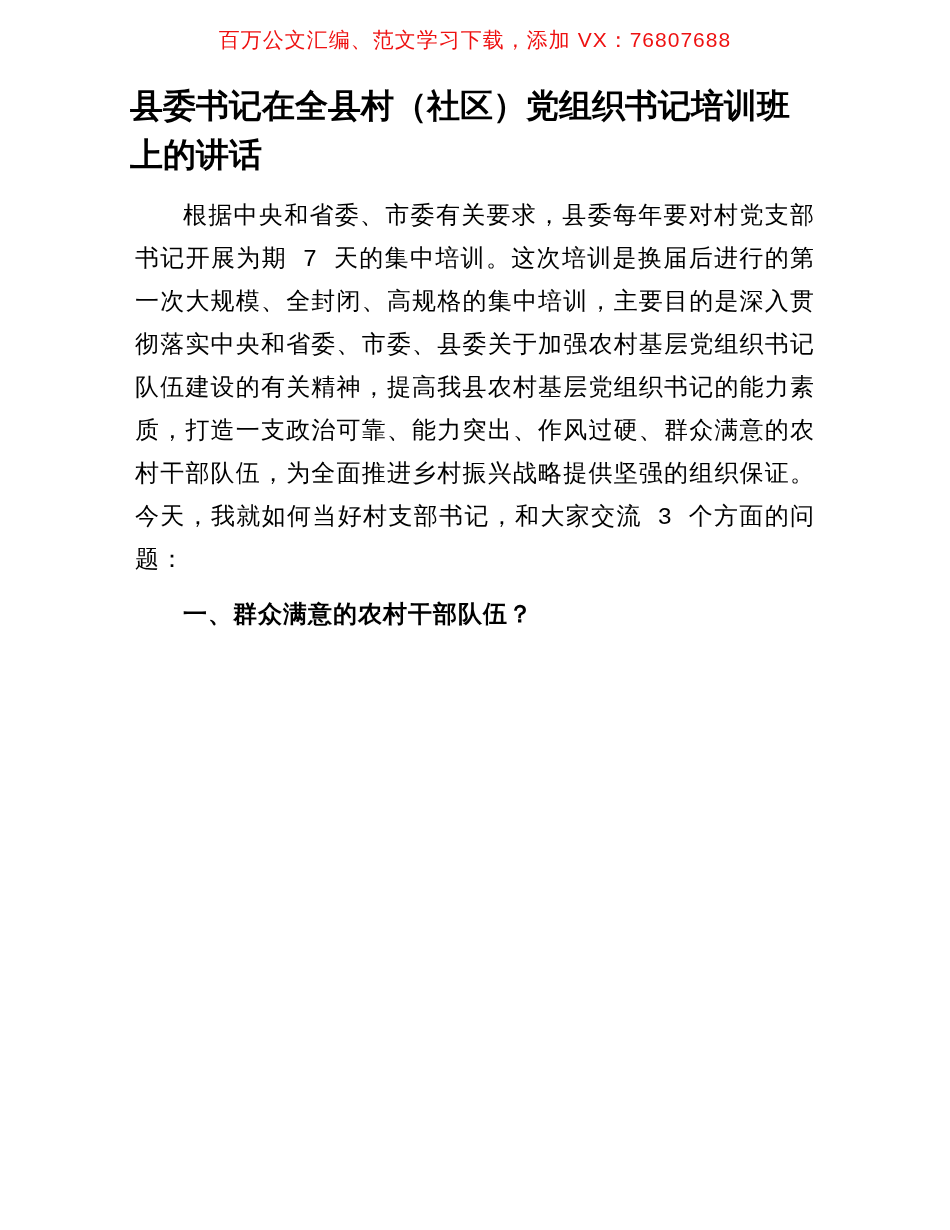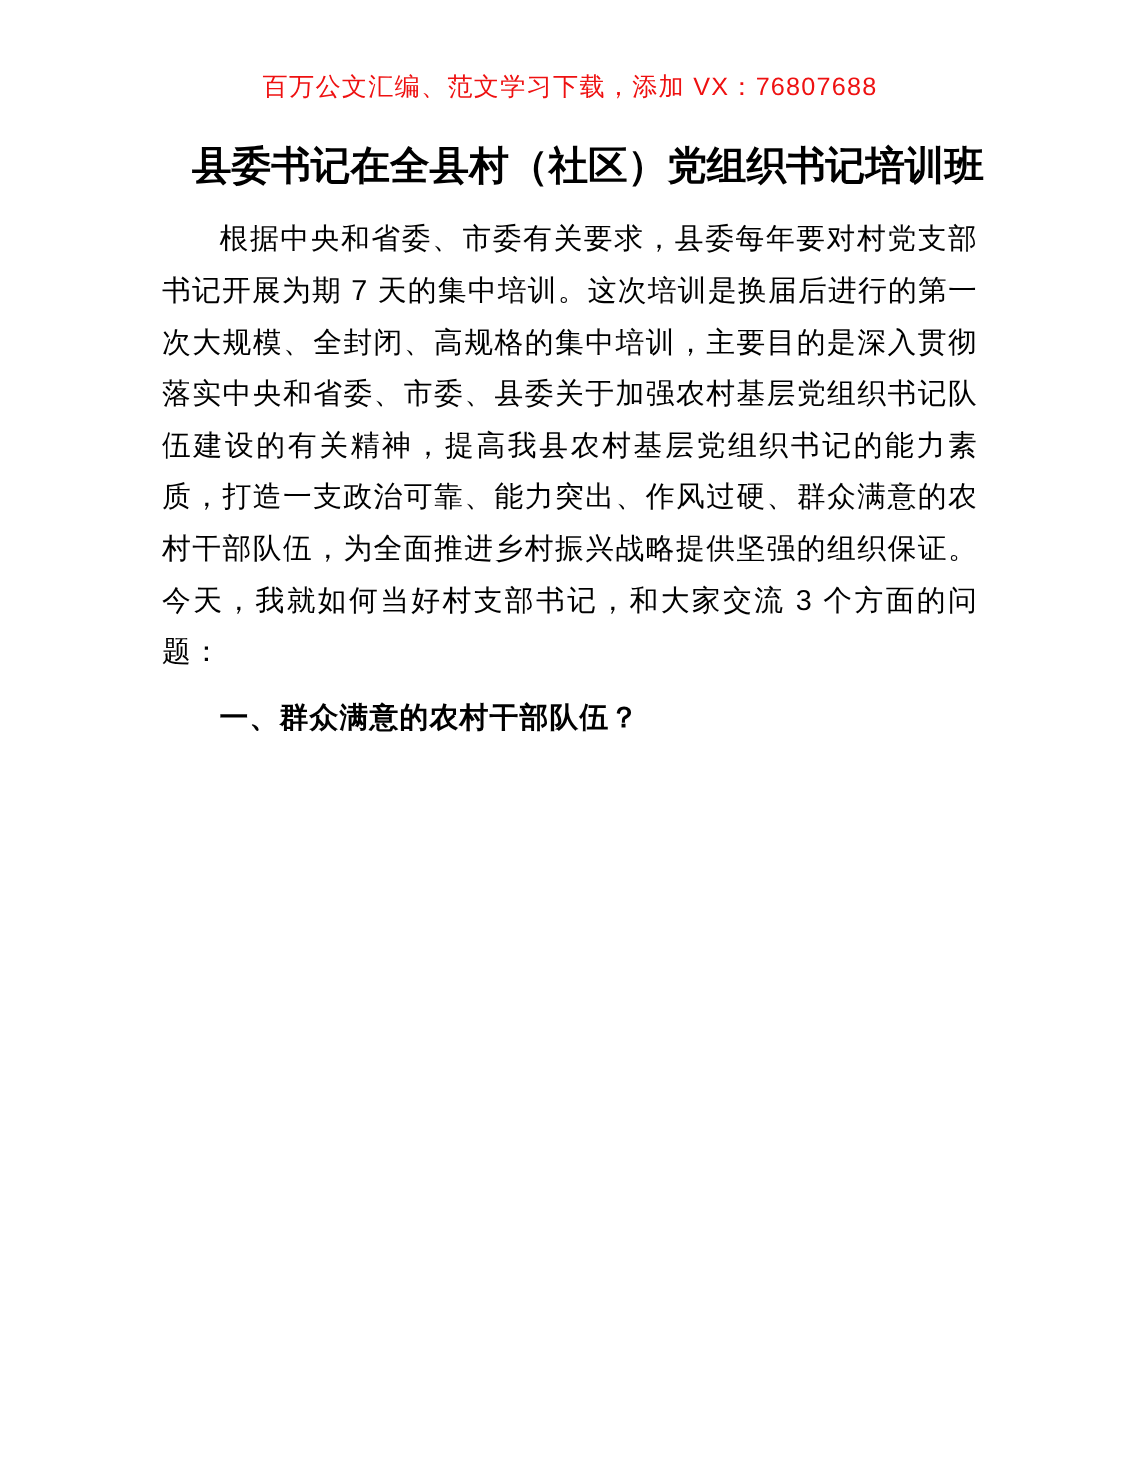--- a/index.html
+++ b/index.html
@@ -10,63 +10,65 @@
   .page {
     position: relative;
     width: 950px;
     height: 1230px;
     background: #ffffff;
     overflow: hidden;
     font-family: "Liberation Sans", sans-serif;
     color: #000000;
   }
   .promo {
-    padding-top: 58px;
+    padding-top: 26px;
     text-align: center;
     font-size: 21px;
     letter-spacing: 1px;
     font-weight: 400;
   }
   .title {
     width: 690px;
     margin: 27px auto 12px auto;
-    text-align: right;
+    text-align: left;
     font-size: 33px;
     font-weight: 700;
     line-height: 49px;
   }
   .title-line {
     display: block;
   }
   .content {
     width: 680px;
     margin: 16px auto 0 auto;
     font-size: 24px;
     line-height: 43px;
     letter-spacing: 1px;
     text-align: justify;
     text-justify: inter-ideograph;
   }
   .content p {
     margin: 0 0 12px 0;
     text-indent: 2em;
+    font-family: Liberation Mono, monospace;
   }
   .content p.heading {
     font-weight: 700;
   }
 </style>
 </head>
 <body>
 
 <div class="page" style="background: rgb(255, 255, 255); color: rgb(0, 0, 0);">
 
   <div class="promo" style="color: rgb(238, 17, 17);">百万公文汇编、范文学习下载，添加 VX：76807688</div>
 
   <h1 class="title">
     <span class="title-line">县委书记在全县村（社区）党组织书记培训班</span>
+    <span class="title-line">上的讲话</span>
   </h1>
 
   <div class="content">
     <p>根据中央和省委、市委有关要求，县委每年要对村党支部书记开展为期 7 天的集中培训。这次培训是换届后进行的第一次大规模、全封闭、高规格的集中培训，主要目的是深入贯彻落实中央和省委、市委、县委关于加强农村基层党组织书记队伍建设的有关精神，提高我县农村基层党组织书记的能力素质，打造一支政治可靠、能力突出、作风过硬、群众满意的农村干部队伍，为全面推进乡村振兴战略提供坚强的组织保证。今天，我就如何当好村支部书记，和大家交流 3 个方面的问题：</p>
     <p class="heading">一、群众满意的农村干部队伍？</p>
   </div>
 
 </div>
 
 </body></html>

